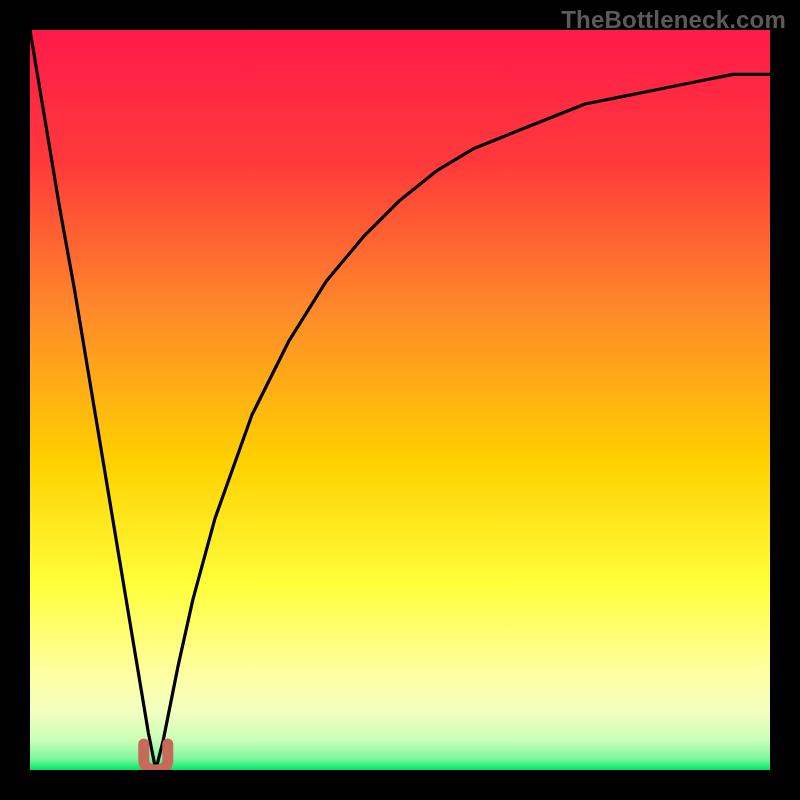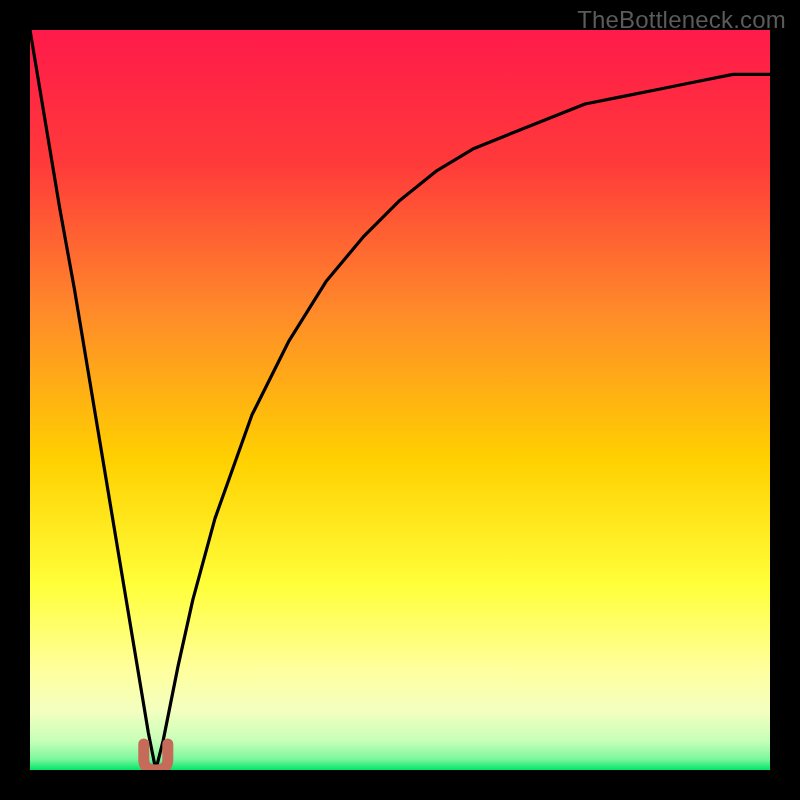--- a/index.html
+++ b/index.html
@@ -47,21 +47,21 @@
     top: 0;
     width: 100%;
     height: 100%;
   }
   .watermark {
     position: absolute;
     top: 6px;
     right: 14px;
     color: #5b5b5b;
     font-size: 24px;
-    font-weight: 400;
+    font-weight: 700;
     letter-spacing: 0.2px;
     margin-left: 18px;
   }
 </style>
 </head>
 <body>
 
 <div class="frame">
 
   <div class="plot-area">

